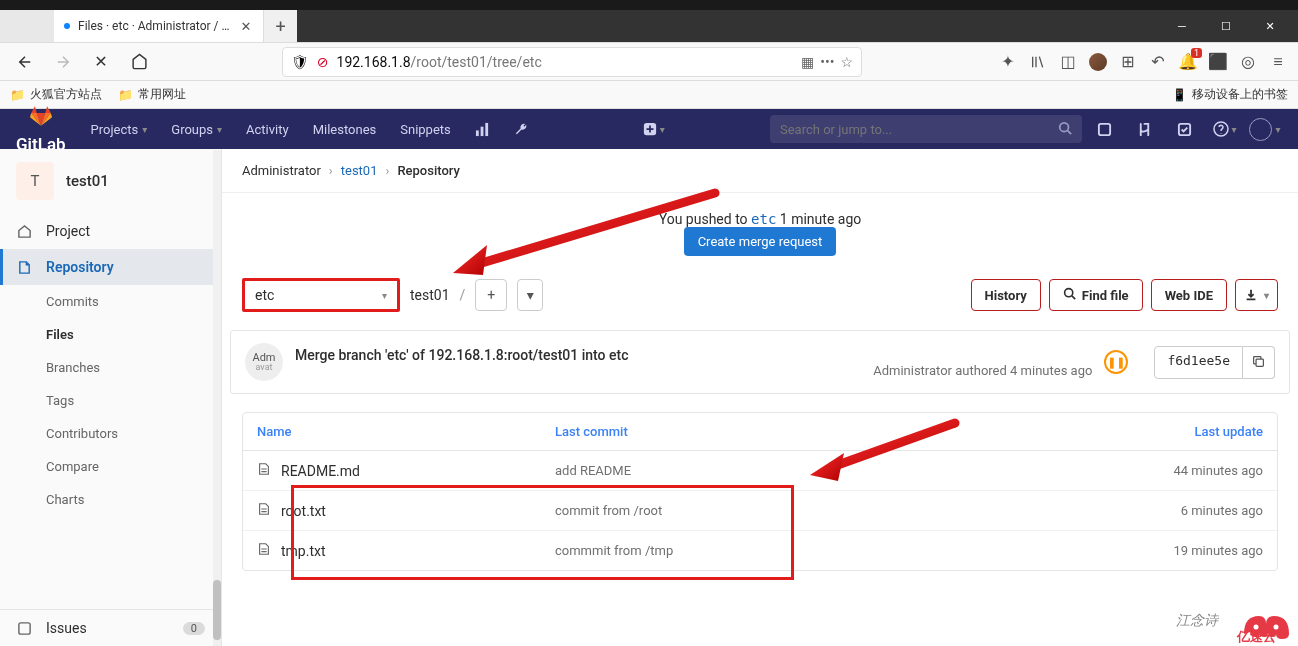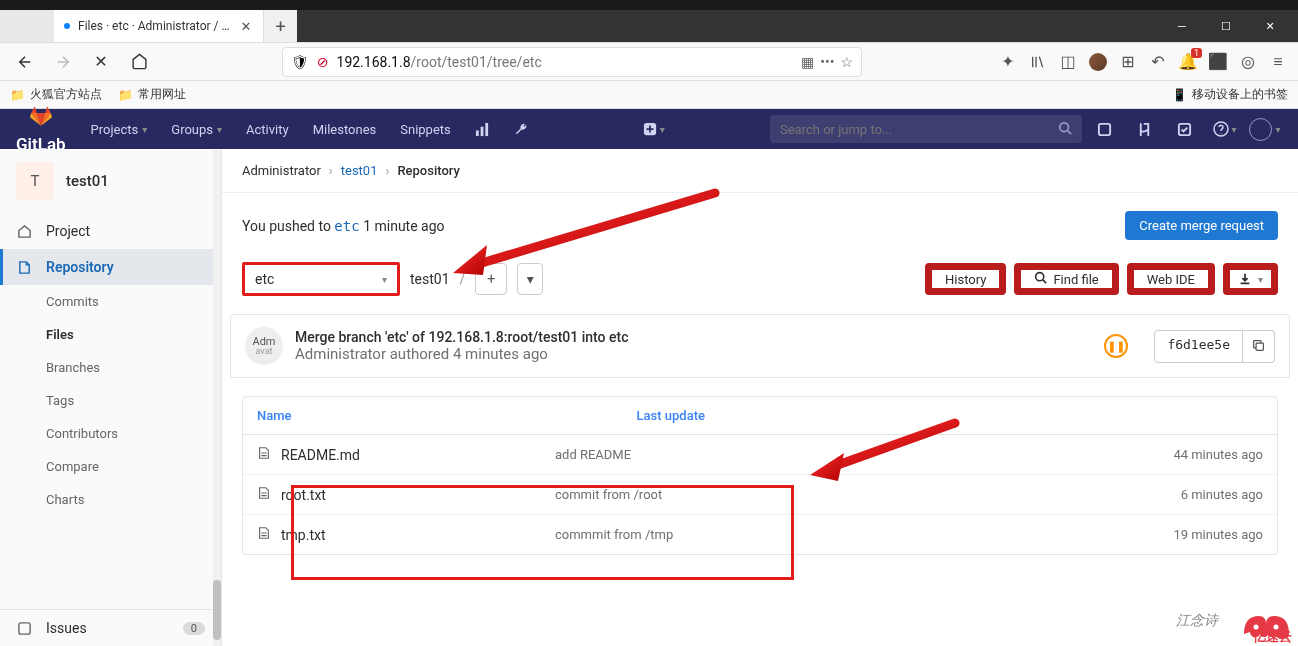--- a/index.html
+++ b/index.html
@@ -61,37 +61,37 @@
 .sb-issues { display: flex; align-items: center; gap: 14px; padding: 10px 16px; font-size: 14px; color: #2e2e2e; cursor: pointer; border-top: 1px solid #e5e5e5; margin-top: auto; }
 .sb-badge { margin-left: auto; background: #dbdbdb; border-radius: 9px; padding: 0 8px; font-size: 11px; color: #555; }
 .sb-scroll-track{ position:absolute; left:213px; top:150px; bottom:0; width:8px; background:#f0f0f0;}
 .sb-scroll-thumb{ position:absolute; left:0; width:8px; height:60px; background:#c0c0c0; border-radius:4px; bottom:6px;}
 
 .content { flex: 1; padding: 0; overflow-y: auto; position: relative; }
 .breadcrumb { padding: 14px 20px; font-size: 13px; color: #2e2e2e; display: flex; align-items: center; gap: 8px; border-bottom: 1px solid #eee; }
 .breadcrumb .sep { color: #999; }
 .breadcrumb a { color: #1b69b6; }
 
-.push-notice { margin: 18px 20px 0; display: flex; align-items: center; justify-content: space-between; font-size: 14px; color: #2e2e2e; }
+.push-notice { margin: 18px 20px 0; display: flex; align-items: center; justify-content: space-between; font-size: 14px; color: #2e2e2e; flex-direction: column; }
 .push-notice .etc-link { color: #1b69b6; font-family: monospace; }
 .btn-primary { background: #1f78d1; color: #fff; border: none; border-radius: 4px; padding: 7px 14px; font-size: 13px; cursor: pointer; }
 
 .tree-controls { margin: 22px 20px 0; display: flex; align-items: center; gap: 10px; font-size: 14px; }
 .branch-select { width: 158px; height: 34px; border: 3px solid #e21b1b; display: flex; align-items: center; padding: 0 10px; justify-content: space-between; color: #2e2e2e; cursor: pointer; border-radius: 2px;}
 .path-text { color: #2e2e2e; }
 .path-sep { color: #999; }
 .small-btn { width: 32px; height: 32px; border: 1px solid #ccc; border-radius: 4px; display: flex; align-items: center; justify-content: center; cursor: pointer; background: #fff; color: #555; }
 .right-tools { margin-left: auto; display: flex; gap: 8px; }
-.tool-btn { height: 32px; border: 7px solid #b91c1c; border-radius: 4px; padding: 0 13px; display: flex; align-items: center; gap: 6px; cursor: pointer; background: #fff; font-size: 13px; color: #2e2e2e; }
+.tool-btn { height: 32px; border: 1px solid #b91c1c; border-radius: 4px; padding: 0 13px; display: flex; align-items: center; gap: 6px; cursor: pointer; background: #fff; font-size: 13px; color: #2e2e2e; font-weight: bold; }
 
 .commit-box { margin: 18px 8px 0; border: 1px solid #e5e5e5; border-radius: 3px; padding: 12px 14px; display: flex; align-items: center; gap: 12px; }
 .commit-avatar { width: 38px; height: 38px; border-radius: 50%; background: #eee; display: flex; align-items: center; justify-content: center; font-size: 11px; color: #555; overflow: hidden; flex-direction: column; line-height: 1; }
 .commit-info { flex: 1; }
 .commit-title { font-size: 14px; color: #2e2e2e; font-weight: 500; }
-.commit-sub { font-size: 15px; color: #707070; }
+.commit-sub { font-size: 13px; color: #707070; text-align: right; }
 .commit-status { width: 24px; height: 24px; border: 2px solid #fc9403; border-radius: 50%; display: flex; align-items: center; justify-content: center; color: #fc9403; font-size: 11px; }
 .commit-sha { border: 1px solid #ccc; border-radius: 4px 0 0 4px; padding: 6px 12px; font-family: monospace; font-size: 13px; color: #2e2e2e; }
 .commit-copy { border: 1px solid #ccc; border-left: none; border-radius: 0 4px 4px 0; padding: 6px 9px; cursor: pointer; color: #555; }
 
 .file-table { margin: 18px 20px 0; border: 1px solid #e5e5e5; border-radius: 4px; position: relative; }
 .ft-header { display: flex; padding: 11px 14px; color: #3b82f6; font-size: 13px; font-weight: 500; border-bottom: 1px solid #e5e5e5; }
 .ft-col-name { width: 298px; }
 .ft-col-commit { flex: 1; }
 .ft-col-update { width: 150px; text-align: right; }
 .ft-row { display: flex; padding: 11px 14px; font-size: 14px; color: #2e2e2e; border-bottom: 1px solid #f0f0f0; align-items: center; }
@@ -373,20 +373,21 @@
         <div class="commit-copy"><svg width="13" height="13" viewBox="0 0 16 16" fill="none" stroke="currentColor" stroke-width="1.5">
               <rect x="5" y="5" width="9" height="9" rx="1"></rect>
               <path d="M11 5V3a1 1 0 00-1-1H3a1 1 0 00-1 1v7a1 1 0 001 1h2"></path>
             </svg></div>
       </div>
     </div>
 
     <div class="file-table">
       <div class="ft-header">
         <div class="ft-col-name">Name</div>
+        <div class="ft-col-commit">Last commit</div>
         <div class="ft-col-update">Last update</div>
       </div>
       <div class="ft-row">
         <div class="ft-name">
             <span class="ft-icon"><svg width="14" height="14" viewBox="0 0 16 16" fill="none" stroke="currentColor" stroke-width="1.3">
                 <path d="M3 2h7l3 3v9H3z"></path>
                 <path d="M5 8h6M5 11h6"></path>
               </svg></span>
             <span>README.md</span>
           </div>
@@ -440,13 +441,13 @@
   <path d="M10 60 L44 38 L38 66 Z" fill="url(#ag2)"></path>
 </svg>
 <div class="red-box box2"></div>
 
 <div class="watermark" style="right:80px;bottom:16px">江念诗</div>
 <svg class="watermark-logo" viewBox="0 0 60 40">
   <path d="M10 30 Q10 12 25 12 Q32 12 32 20 Q32 12 40 12 Q55 12 55 30 Q55 35 48 35 Q42 35 42 30 Q42 33 38 33 Q34 33 34 29 Q34 33 30 33 Q26 33 26 29 Q26 33 22 33 Q16 33 16 28" fill="#e63946"></path>
   <circle cx="22" cy="23" r="2.5" fill="#fff"></circle>
     <circle cx="42" cy="23" r="2.5" fill="#fff"></circle>
 </svg>
-<div style="position:absolute;right:6px;bottom:0;font-size:13px;color:#e63946;font-weight:600">亿速云</div>
+<div style="position:absolute;right:22px;bottom:0;font-size:13px;color:#e63946;font-weight:600">亿速云</div>
 
 </body></html>

